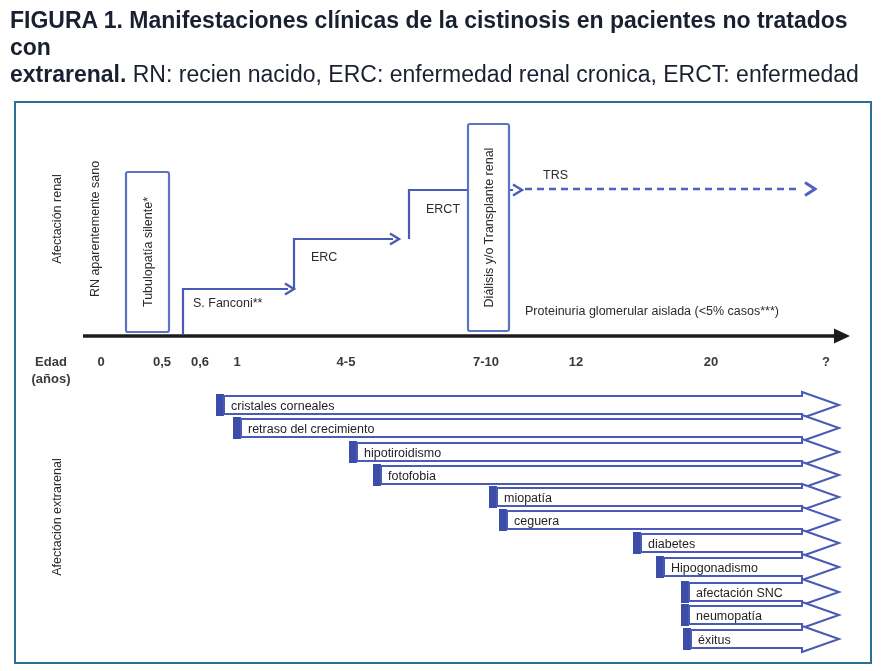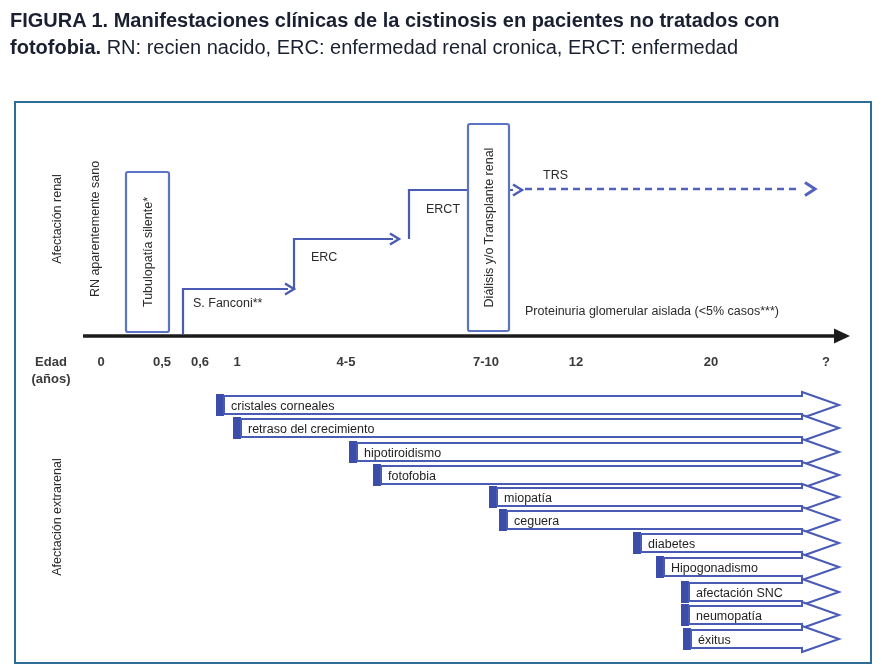--- a/index.html
+++ b/index.html
@@ -1,30 +1,30 @@
 <!DOCTYPE html>
 <html><head>
 <meta charset="utf-8">
 <style>
   html,body{margin:0;padding:0;background:#ffffff;}
   body{width:882px;height:671px;position:relative;font-family:"Liberation Sans",sans-serif;overflow:hidden;}
-  .caption{position:absolute;left:10px;top:7px;width:866px;font-size:20px;line-height:27px;color:#1a2030;}
+  .caption{position:absolute;left:10px;top:7px;width:866px;font-size:23px;line-height:27px;color:#1a2030;}
   .caption .b{font-weight:bold;}
   .figure-box{position:absolute;left:14px;top:101px;width:854px;height:559px;border:2px solid #2e6e96;background:#ffffff;}
   svg text{font-family:"Liberation Sans",sans-serif;fill:#2b2b2b;}
   .lbl{font-size:12.5px;}
   .tick{font-size:13px;font-weight:bold;fill:#3a3a3a;}
   .bartext{font-size:12.5px;fill:#1f1f1f;}
 </style>
 </head>
 <body>
 
 <div class="caption">
   <div><span class="b">FIGURA 1. Manifestaciones clínicas de la cistinosis en pacientes no tratados con</span><span></span></div>
-  <div><span class="b">fotofobia.</span><span> RN: recien nacido, ERC: enfermedad renal cronica, ERCT: enfermedad</span></div>
+  <div><span class="b">extrarenal.</span><span> RN: recien nacido, ERC: enfermedad renal cronica, ERCT: enfermedad</span></div>
 </div>
 
 <div class="figure-box">
 <svg width="854" height="559" viewBox="0 0 854 559">
 
   <text class="lbl" text-anchor="middle" transform="rotate(-90 41 116)" x="41" y="120">Afectación renal</text>
   <text class="lbl" text-anchor="middle" transform="rotate(-90 79 126)" x="79" y="130">RN aparentemente sano</text>
 
   <path d="M167,231 V186 H272" fill="none" stroke="#4a5bb5" stroke-width="2.2"></path>
   <path d="M278,186 V136 H377" fill="none" stroke="#4a5bb5" stroke-width="2.2"></path>

